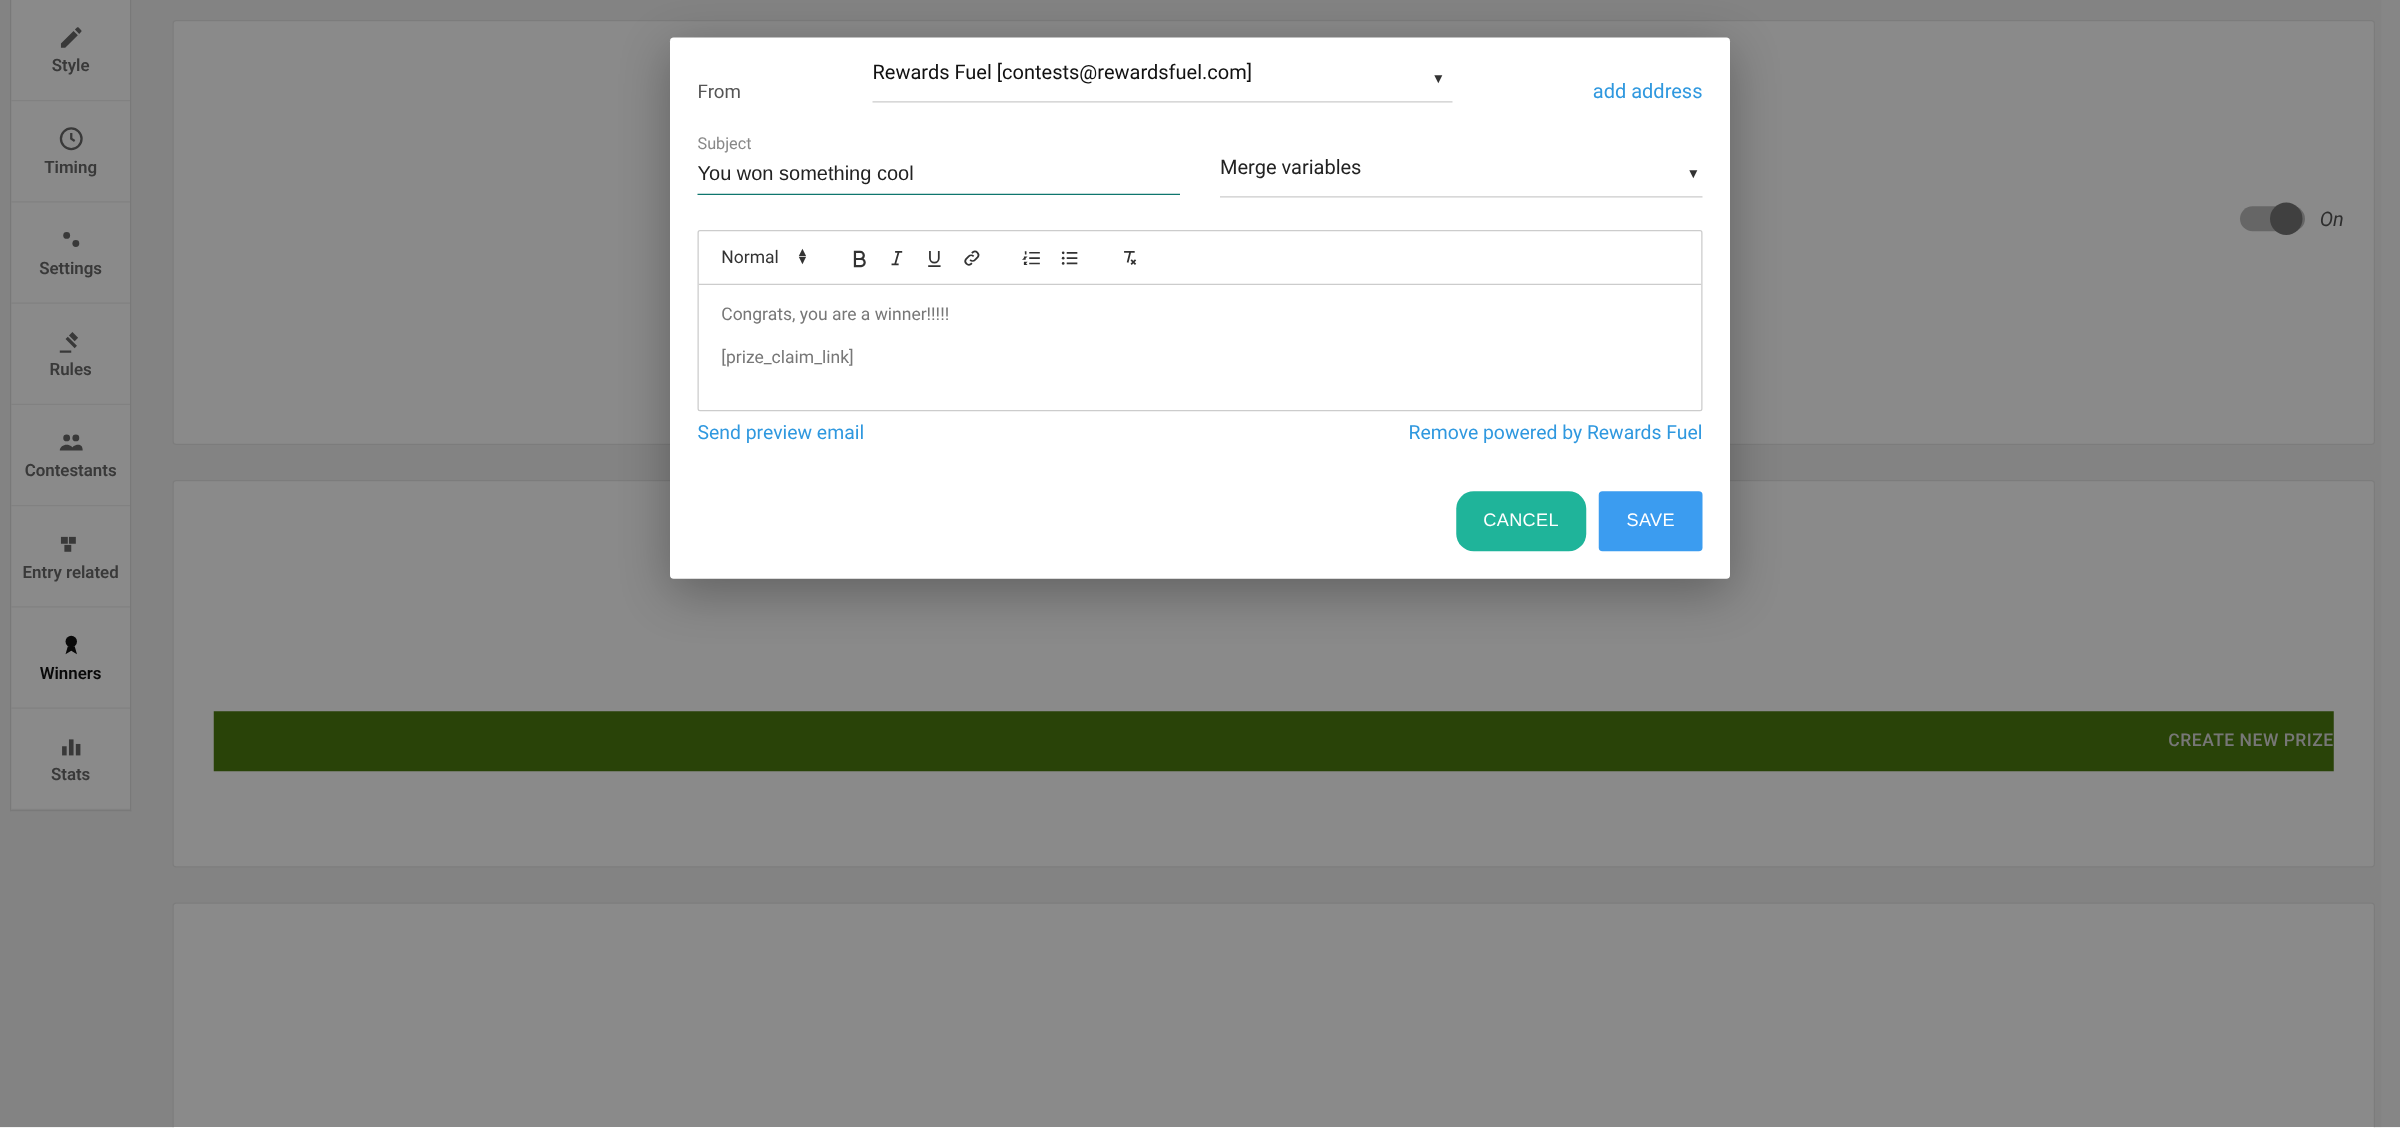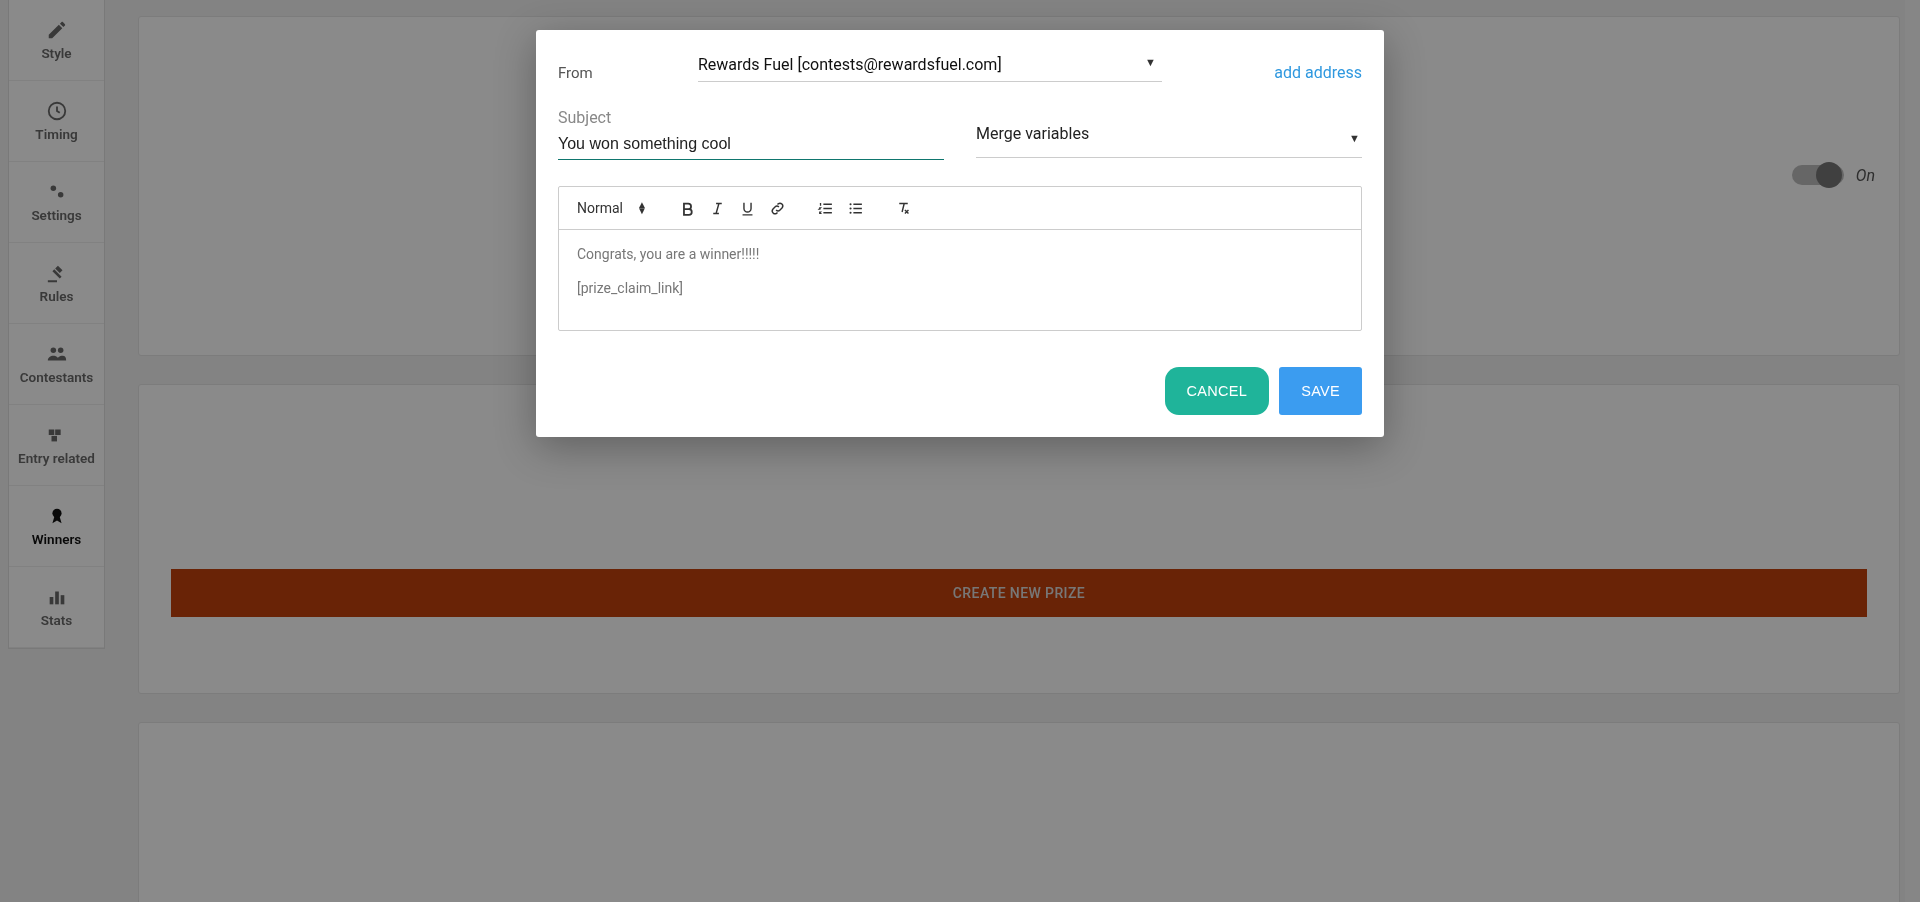--- a/index.html
+++ b/index.html
@@ -15,43 +15,43 @@
 
 .main { position: absolute; top: 16px; left: 138px; right: 20px; }
 .card { background: #fff; border: 1px solid #e6e6e6; border-radius: 3px; margin-bottom: 28px; padding: 28px 24px; min-height: 120px; position: relative; }
 .card-top { height: 340px; font-style: italic; }
 .card-mid { height: 310px; }
 .card .toggle-row { display: flex; align-items: center; position: absolute; top: 148px; right: 24px; }
 .toggle { width: 52px; height: 20px; background: #bdbdbd; border-radius: 10px; position: relative; margin-right: 12px; }
 .toggle .knob { position: absolute; top: -3px; left: 24px; width: 26px; height: 26px; border-radius: 50%; background: #777; }
 .toggle-label { color: #555; font-size: 16px; }
 
-.create-btn { display: block; width: calc(100% - 64px); margin: 0 auto; height: 48px; line-height: 48px; text-align: center; background: #c2410c; color: #ddd; font-size: 14px; letter-spacing: .4px; font-weight: 500; position: absolute; bottom: 76px; left: 32px; right: 32px; }
+.create-btn { display: block; width: calc(100% - 64px); margin: 0 auto; height: 48px; line-height: 48px; text-align: right; background: #4d7c0f; color: #ddd; font-size: 14px; letter-spacing: .4px; font-weight: 500; position: absolute; bottom: 76px; left: 32px; right: 32px; }
 
 
 .overlay { position: fixed; inset: 0; background: rgba(0,0,0,.46); z-index: 50; }
 
 
 .modal { position: fixed; z-index: 60; top: 30px; left: 50%; transform: translateX(-50%); width: 848px; background: #fff; border-radius: 3px; box-shadow: 0 10px 40px rgba(0,0,0,.3); }
 .modal-header { display: flex; align-items: center; justify-content: space-between; padding: 20px 22px 16px 22px; border-bottom: 1px solid #eee; }
 .modal-title { font-size: 25px; font-weight: 300; color: #4a4a4a; }
 .modal-close { font-size: 22px; color: #888; cursor: pointer; line-height: 1; }
 
 .modal-body { padding: 18px 22px 14px 22px; }
 
 .row { display: flex; align-items: flex-end; margin-bottom: 26px; }
 .from-label { width: 140px; font-size: 15px; color: #555; padding-top: 6px; }
-.select-wrap { flex: 1; position: relative; border-bottom: 1px solid #ccc; height: 34px; display: flex; align-items: center; max-width: 464px; }
+.select-wrap { flex: 1; position: relative; border-bottom: 1px solid #ccc; height: 34px; display: flex; align-items: flex-start; max-width: 464px; }
 .select-wrap .val { font-size: 16px; color: #111; }
 .select-wrap .caret { position: absolute; right: 6px; top: 8px; color: #333; font-size: 11px; }
 .add-addr { margin-left: auto; color: #2f98df; font-size: 16px; cursor: pointer; padding-top: 4px; }
 
 .row2 { display: flex; gap: 32px; margin-bottom: 26px; }
 .col { flex: 1; display: flex; flex-direction: column; }
-.small-label { font-size: 16px; color: #888; margin-bottom: 4px; }
+.small-label { font-size: 13px; color: #888; margin-bottom: 4px; }
 .text-input { border: none; border-bottom: 1px solid #0f766e; font-size: 16px; color: #222; padding: 4px 0 6px 0; outline: none; background: transparent; width: 100%; }
 .merge-select { position: relative; border-bottom: 1px solid #ccc; height: 34px; display: flex; margin-top: 16px; }
 .merge-select .val { font-size: 16px; color: #222; }
 .merge-select .caret { position: absolute; right: 2px; top: 8px; font-size: 11px; }
 
 
 .editor { border: 1px solid #ccc; border-radius: 2px; }
 .toolbar { display: flex; align-items: center; height: 43px; border-bottom: 1px solid #ccc; padding: 0 10px; gap: 0; }
 .tb-group { display: flex; align-items: flex-start; margin-right: 18px; }
 .tb-btn { width: 30px; height: 30px; display: flex; align-items: center; justify-content: center; cursor: pointer; color: #333; }
@@ -252,19 +252,23 @@
               </svg>
             </div>
         </div>
       </div>
       <div class="editor-body">
         <p>Congrats, you are a winner!!!!!</p>
         <p>[prize_claim_link]</p>
       </div>
     </div>
 
+    <div class="below-editor">
+      <span class="link">Send preview email</span>
+      <span class="link">Remove powered by Rewards Fuel</span>
+    </div>
 
   </div>
   <div class="modal-footer">
     <button class="btn btn-cancel">CANCEL</button>
     <button class="btn btn-save">SAVE</button>
   </div>
 </div>
 
 </body></html>

